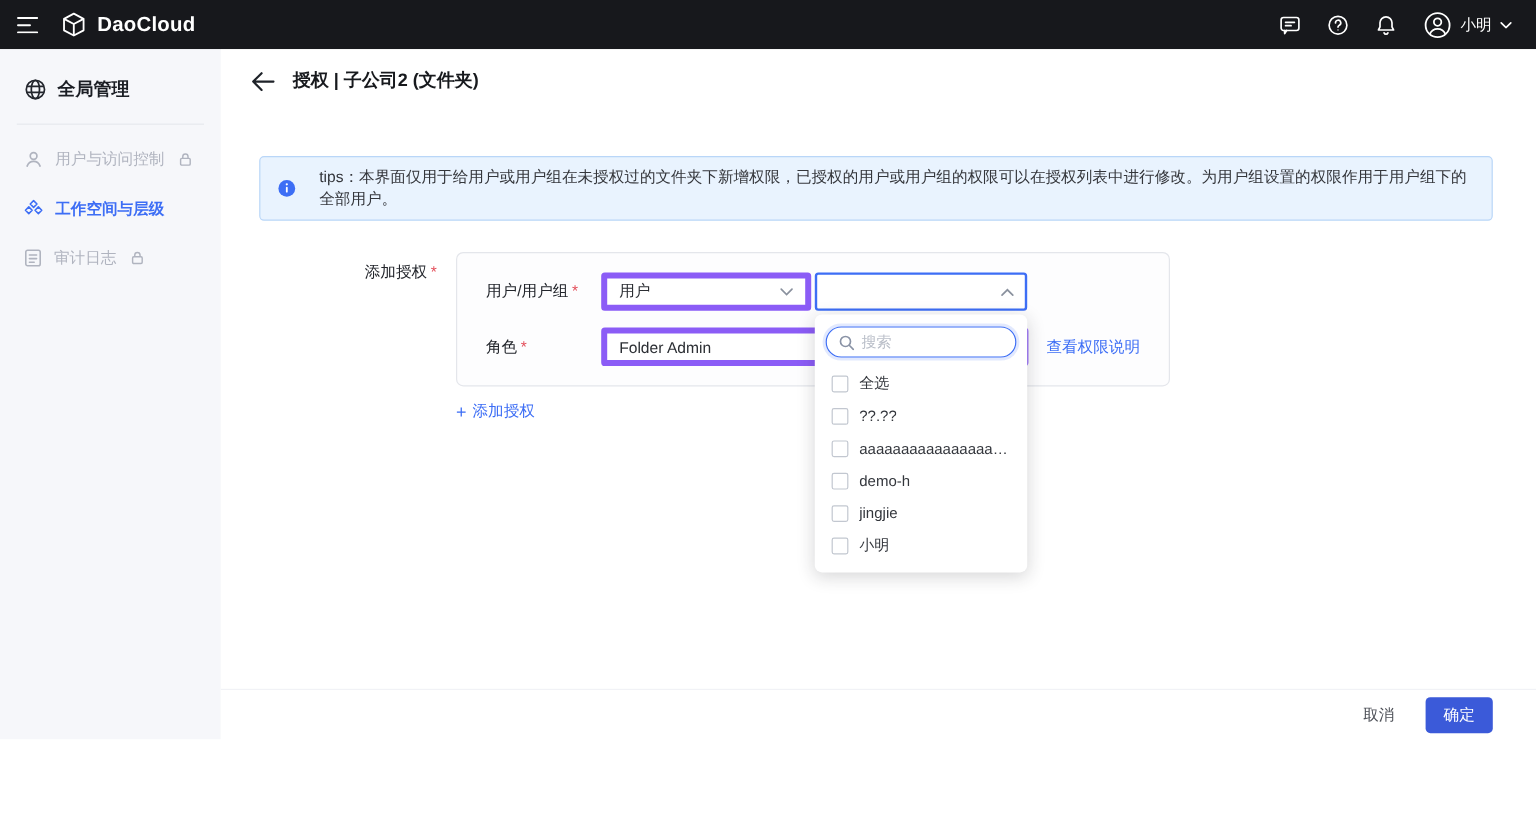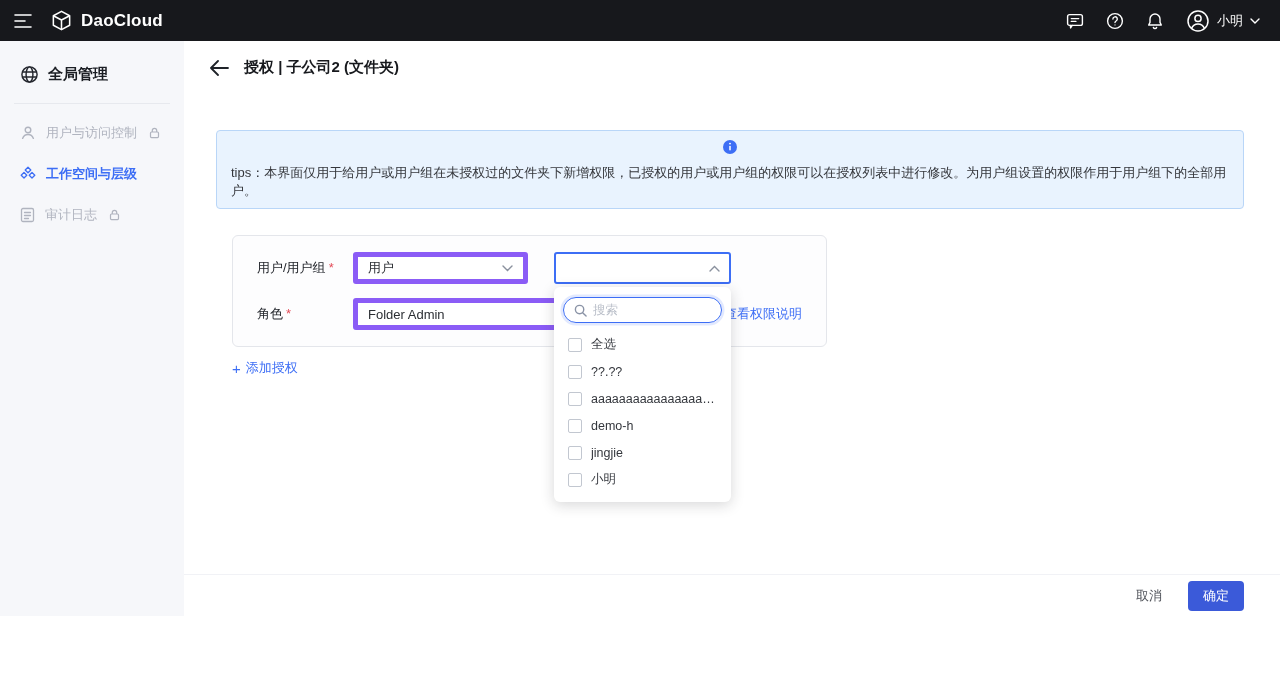--- a/index.html
+++ b/index.html
@@ -33,42 +33,42 @@
   .side-item .lock { display:flex; align-items:center; margin-left:2px; }
 
   .main { flex:1; display:flex; flex-direction:column; background:#fff; min-width:0; }
   .page-header { height:53px; flex:0 0 53px; display:flex; align-items:center; gap:15px; padding-left:26px; }
   .back-btn { display:flex; align-items:center; cursor:pointer; }
   .page-title { font-size:15px; font-weight:700; color:#17191d; }
 
   .content { flex:1; padding:36px 36px 0 32px; position:relative; min-height:0; }
 
   
-  .tips { display:flex; align-items:center; gap:9px; background:#e9f3fe; border:1px solid #b9d6f8;
-    border-radius:4px; padding:8px 14px; color:#34363b; font-size:13px;flex-direction:column; }
+  .tips { display:flex; align-items:center; gap:19px; background:#e9f3fe; border:1px solid #b9d6f8;
+    border-radius:4px; padding:8px 14px; color:#34363b; font-size:13px; }
   .tips svg { flex:0 0 auto; }
 
   
   .form-row { display:flex; margin-top:26px; }
   .form-label { width:148px; flex:0 0 148px; text-align:right; padding-top:8px; color:#22252b; }
   .req { color:#e34d59; margin-left:3px; }
   .form-body { margin-left:16px; }
 
   .auth-card { width:595px; border:1px solid #e4e6eb; background:#fdfdfe; border-radius:6px;
     padding:16px 24px; }
   .card-row { display:flex; align-items:center; }
   .card-row + .card-row { margin-top:14px; }
   .fld-label { width:96px; flex:0 0 96px; text-align:left; padding-right:8px; color:#22252b; }
 
   .sel { display:flex; align-items:center; justify-content:space-between; height:32px;
     border:5px solid #8b5cf6; border-radius:3px; background:#fff; padding:0 10px; color:#2b2e33;
     cursor:pointer; }
   .sel-value { overflow:hidden; white-space:nowrap; text-overflow:ellipsis; }
   .sel1 { width:175px; margin-left:0; }
-  .sel2-wrap { position:relative; margin-left:26px; }
+  .sel2-wrap { position:relative; margin-left:3px; }
   .sel2 { width:177px; border:2px solid #3d6ef5; padding:0 9px; }
   .sel-role { width:365px; }
   .perm-link { color:#3d6ef5; margin-left:15px; cursor:pointer; white-space:nowrap; }
 
   .add-link { display:flex; align-items:center; gap:5px; margin-top:12px; color:#3d6ef5; cursor:pointer; }
   .plus { font-size:15px; line-height:1; }
 
   
   .dropdown { position:absolute; top:calc(100% + 3px); left:0; width:177px; background:#fff;
     border-radius:6px; box-shadow:0 3px 14px rgba(31,35,41,.18); padding:10px 8px 9px; z-index:20; }
@@ -225,20 +225,23 @@
         <div class="tips">
           <svg width="16" height="16" viewBox="0 0 16 16">
               <circle cx="8" cy="8" r="7" fill="#3d6ef5"></circle>
               <rect x="7.25" y="6.7" width="1.5" height="4.8" rx="0.75" fill="#fff"></rect>
               <circle cx="8" cy="4.6" r="0.95" fill="#fff"></circle>
             </svg>
           <span>tips：本界面仅用于给用户或用户组在未授权过的文件夹下新增权限，已授权的用户或用户组的权限可以在授权列表中进行修改。为用户组设置的权限作用于用户组下的全部用户。</span>
         </div>
 
         <div class="form-row">
+          <div class="form-label">
+            <span>添加授权</span><span class="req">*</span>
+          </div>
           <div class="form-body">
             <div class="auth-card">
 
               <div class="card-row">
                 <div class="fld-label">
                   <span>用户/用户组</span><span class="req">*</span>
                 </div>
                 <div class="sel sel1">
                   <span class="sel-value">用户</span>
                   <span style="display:flex;">

